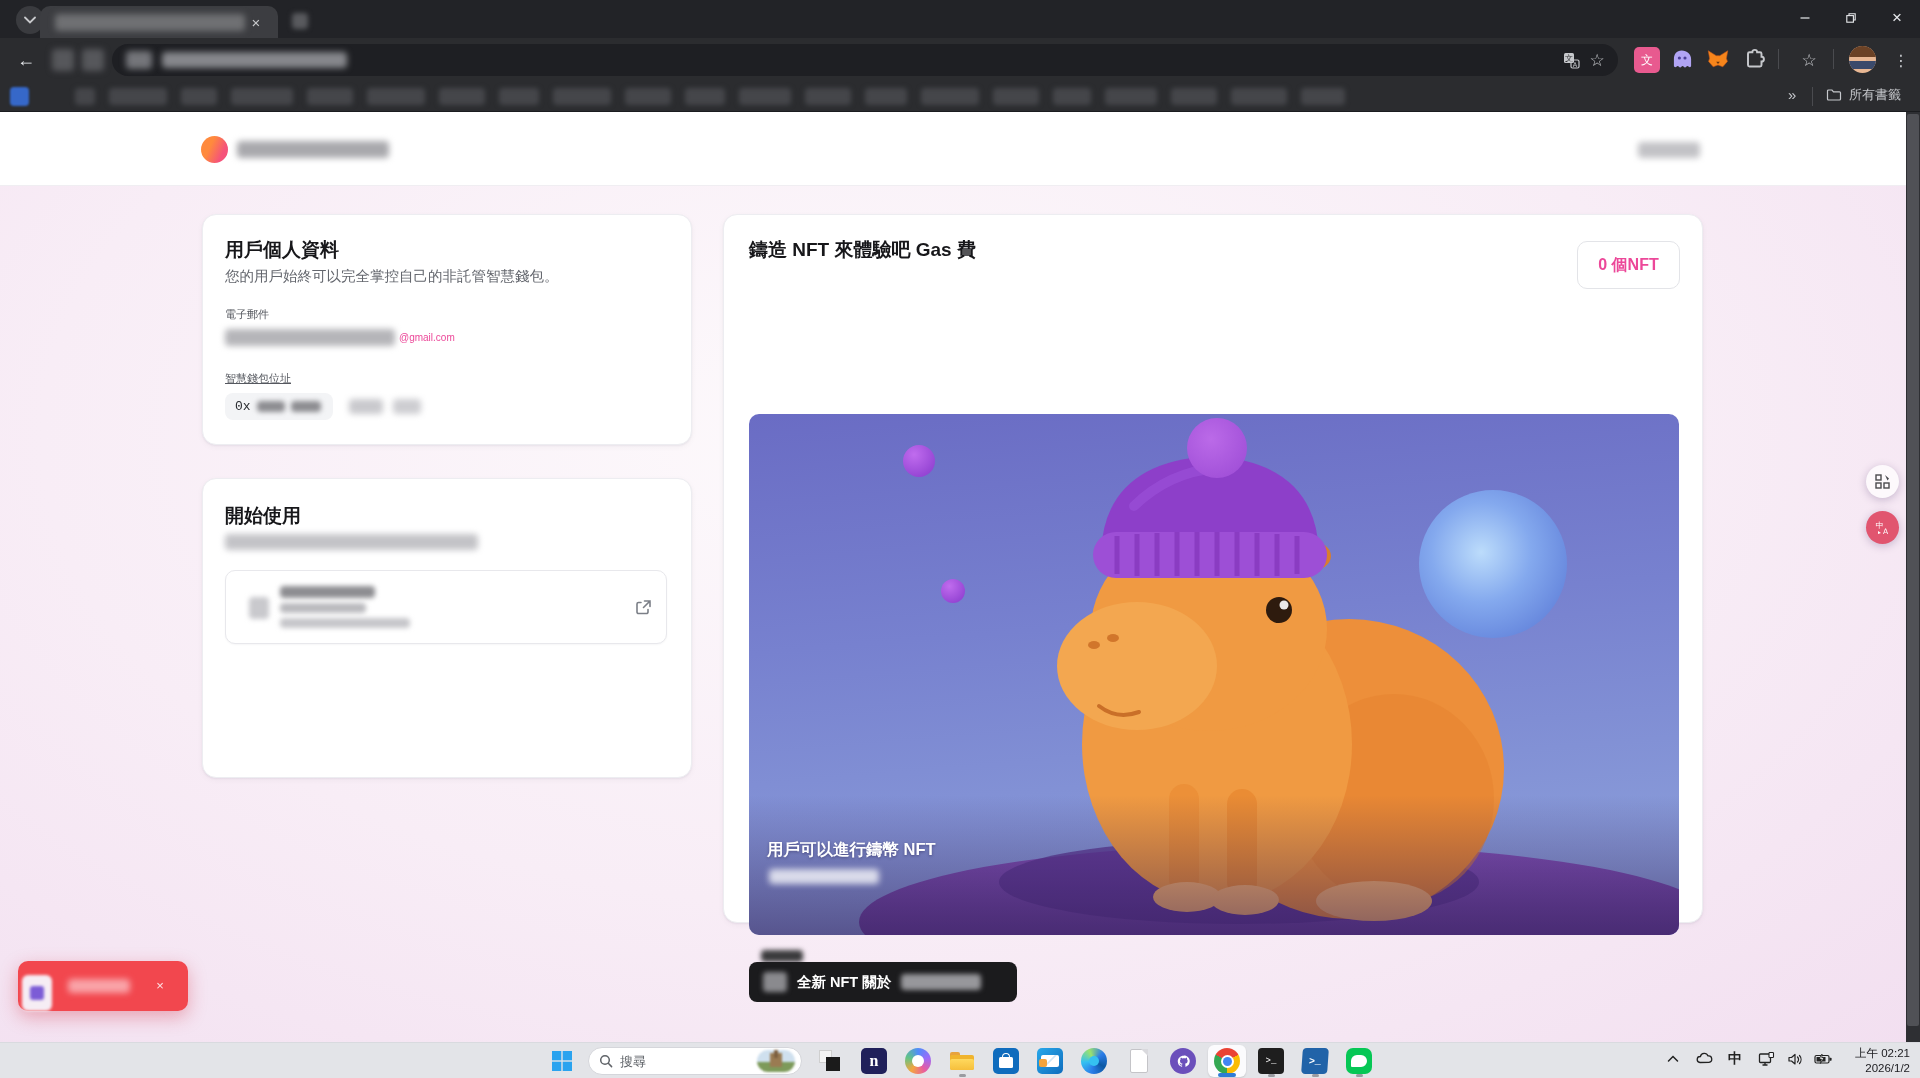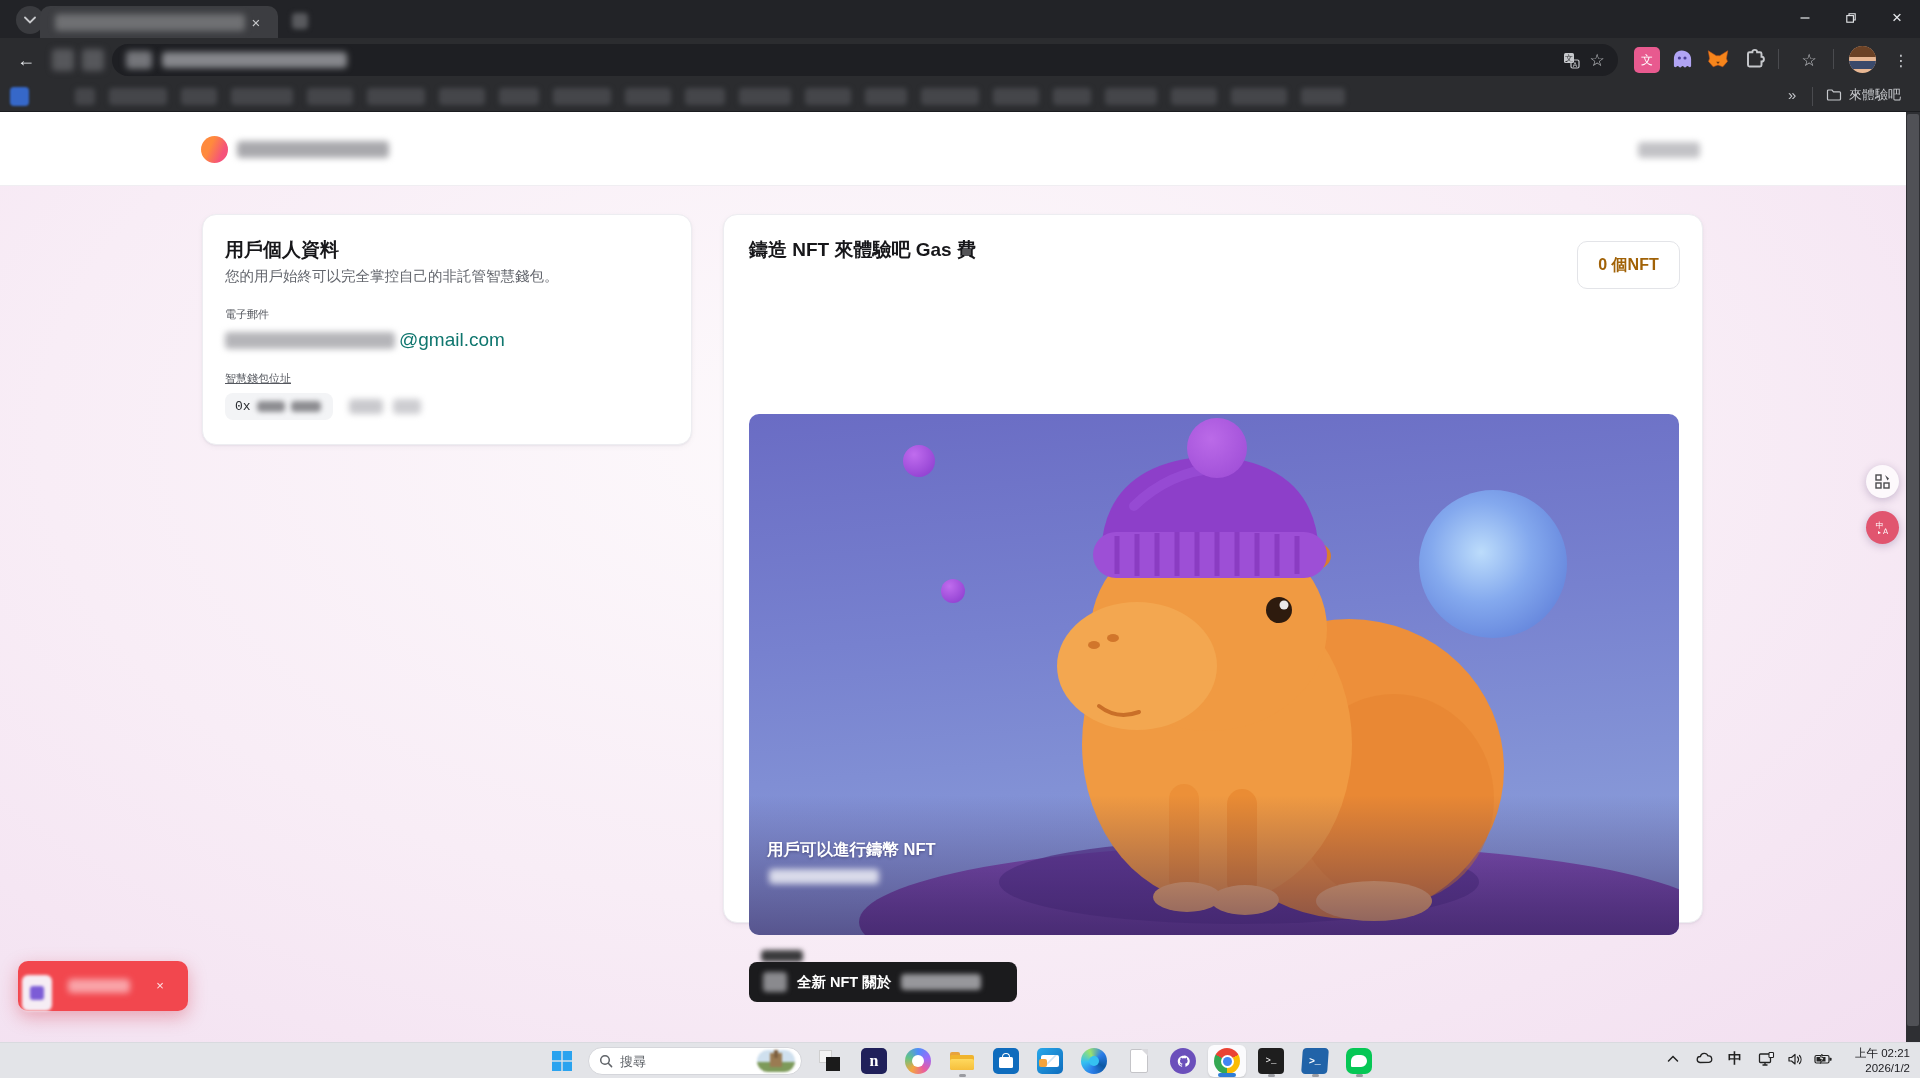--- a/index.html
+++ b/index.html
@@ -25,21 +25,21 @@
           background:radial-gradient(ellipse at 45% 35%, #fdfafc 0%, #f8edf6 55%, #f2dff0 100%); overflow:hidden; }
   #siteheader { position:absolute; left:0; top:0; width:1920px; height:74px; background:#ffffff; border-bottom:1px solid #f0eef2; }
   .card { position:absolute; background:#fff; border:1px solid #ededf1; border-radius:14px;
           box-shadow:0 1px 2px rgba(16,24,40,.05), 0 2px 6px rgba(16,24,40,.04); }
   .card-title { font-size:19px; font-weight:bold; color:#17171a; }
   .card-desc { font-size:14.5px; color:#63666d; }
   .field-label { font-size:11px; color:#55585f; }
   .mono-pill { background:#f3f4f6; border-radius:8px; display:flex; align-items:center; gap:6px;
                font-family:"Liberation Mono","DejaVu Sans Mono",monospace; font-size:13px; color:#2a2c31; padding:0 10px; }
   #nft-badge { position:absolute; display:flex; align-items:center; justify-content:center; background:#fff;
-               border:1px solid #e3e4e8; border-radius:10px; font-size:16px; font-weight:bold; color:#a16207; }
+               border:1px solid #e3e4e8; border-radius:10px; font-size:16px; font-weight:bold; color:#ec4899; }
   #mint-btn { position:absolute; background:#1b1b1d; border-radius:8px; display:flex; align-items:center; gap:10px;
               color:#fff; font-size:14.5px; font-weight:bold; padding:0 14px; cursor:pointer; }
   #toast { position:absolute; left:18px; top:849px; width:170px; height:50px; background:#f2474e; border-radius:10px;
            box-shadow:0 6px 18px rgba(210,40,60,.35); }
   .float-btn { position:absolute; width:33px; height:33px; border-radius:50%; display:flex; align-items:center; justify-content:center;
                box-shadow:0 2px 8px rgba(60,30,90,.25); }
   #scrollbar { position:absolute; right:0; top:0; width:14px; height:930px; background:#2e2f33; }
   #scrollthumb { position:absolute; right:1px; top:2px; width:12px; height:912px; background:#505156; border-radius:2px; }
 
   
@@ -155,50 +155,66 @@
       <div class="bm-item" style="width:46px"></div>
       <div class="bm-item" style="width:56px"></div>
       <div class="bm-item" style="width:44px"></div>
   </div>
   <div class="abs" style="left:1788px;top:4px;color:#c6c8cc;font-size:15px;">»</div>
   <div class="abs" style="left:1812px;top:5px;width:1px;height:19px;background:#4a4b4f;"></div>
   <div class="abs" style="left:1826px;top:4px;display:flex;align-items:center;gap:7px;">
     <svg width="16" height="14" viewBox="0 0 16 14">
         <path d="M1.5 3 a1 1 0 0 1 1 -1 h3.5 l1.5 1.8 h6 a1 1 0 0 1 1 1 V11 a1 1 0 0 1 -1 1 h-11 a1 1 0 0 1 -1 -1 Z" fill="none" stroke="#c6c8cc" stroke-width="1.2"></path>
       </svg>
-    <span style="color:#c6c8cc;font-size:13px;">來體驗吧</span>
+    <span style="color:#c6c8cc;font-size:13px;">所有書籤</span>
   </div>
 </div>
 
 <div id="page">
 
   <div id="siteheader">
     <div class="abs" style="left:201px;top:24px;width:27px;height:27px;border-radius:50%;background:linear-gradient(115deg,#ff8a3d 35%,#f5537a 75%);"></div>
     <div class="abs blur" style="left:237px;top:29px;width:152px;height:17px;background:#a9a9ad;"></div>
     <div class="abs blur" style="left:1638px;top:30px;width:62px;height:16px;background:#c2c2c6;"></div>
   </div>
 
   <div class="card" style="left:202px;top:102px;width:490px;height:231px;">
     <div class="abs card-title" style="left:22px;top:22px;">用戶個人資料</div>
     <div class="abs card-desc" style="left:22px;top:52px;">您的用戶始終可以完全掌控自己的非託管智慧錢包。</div>
     <div class="abs field-label" style="left:22px;top:92px;">電子郵件</div>
     <div class="abs" style="left:22px;top:114px;display:flex;align-items:center;">
       <div class="blur" style="width:170px;height:17px;background:#b5b5b9;"></div>
-      <span style="font-size:19px;color:#0f766e;margin-left:4px;">@gmail.com</span>
+      <span style="font-size:10px;color:#ec4899;margin-left:4px;">@gmail.com</span>
     </div>
     <div class="abs field-label" style="left:22px;top:156px;text-decoration:underline;">智慧錢包位址</div>
     <div class="abs mono-pill" style="left:22px;top:178px;width:108px;height:27px;">
       <span>0x</span>
       <div class="blur2" style="width:28px;height:11px;background:#8d8d91;"></div>
       <div class="blur2" style="width:30px;height:11px;background:#8d8d91;"></div>
     </div>
     <div class="abs blur" style="left:146px;top:184px;width:34px;height:15px;background:#c9c9cd;"></div>
     <div class="abs blur" style="left:190px;top:184px;width:28px;height:15px;background:#cdcdd1;"></div>
   </div>
 
+  <div class="card" style="left:202px;top:366px;width:490px;height:300px;">
+    <div class="abs card-title" style="left:22px;top:24px;">開始使用</div>
+    <div class="abs blur" style="left:22px;top:55px;width:253px;height:16px;background:#c3c3c7;"></div>
+    <div class="abs" style="left:22px;top:91px;width:442px;height:74px;background:#fff;border:1px solid #e8e8ec;border-radius:10px;box-shadow:0 1px 2px rgba(16,24,40,.04);">
+      <div class="abs blur2" style="left:23px;top:26px;width:20px;height:22px;background:#c9c9cd;"></div>
+      <div class="abs blur2" style="left:54px;top:15px;width:95px;height:12px;background:#8d8d91;"></div>
+      <div class="abs blur2" style="left:54px;top:32px;width:86px;height:10px;background:#b9b9bd;"></div>
+      <div class="abs blur2" style="left:54px;top:47px;width:130px;height:10px;background:#c6c6ca;"></div>
+      <div class="abs" style="left:408px;top:27px;">
+        <svg width="19" height="19" viewBox="0 0 19 19">
+            <path d="M7 4.5 H4.5 a1.5 1.5 0 0 0 -1.5 1.5 v8 a1.5 1.5 0 0 0 1.5 1.5 h8 a1.5 1.5 0 0 0 1.5 -1.5 V11.5" fill="none" stroke="#7b7f87" stroke-width="1.6" stroke-linecap="round"></path>
+            <path d="M10.5 3 H16 V8.5 M16 3 L9.5 9.5" fill="none" stroke="#7b7f87" stroke-width="1.6" stroke-linecap="round"></path>
+          </svg>
+      </div>
+    </div>
+  </div>
 
   <div class="card" style="left:723px;top:102px;width:980px;height:709px;">
     <div class="abs card-title" style="left:25px;top:22px;">鑄造 NFT 來體驗吧 Gas 費</div>
     <div id="nft-badge" style="left:853px;top:26px;width:103px;height:48px;">0 個NFT</div>
 
     <div class="abs" style="left:25px;top:199px;width:930px;height:521px;border-radius:10px;overflow:hidden;">
       <svg width="930" height="521" viewBox="0 0 930 521">
         <defs>
           <linearGradient id="sky" x1="0" y1="0" x2="0.15" y2="1">
             <stop offset="0" stop-color="#6a6cc4"></stop>

